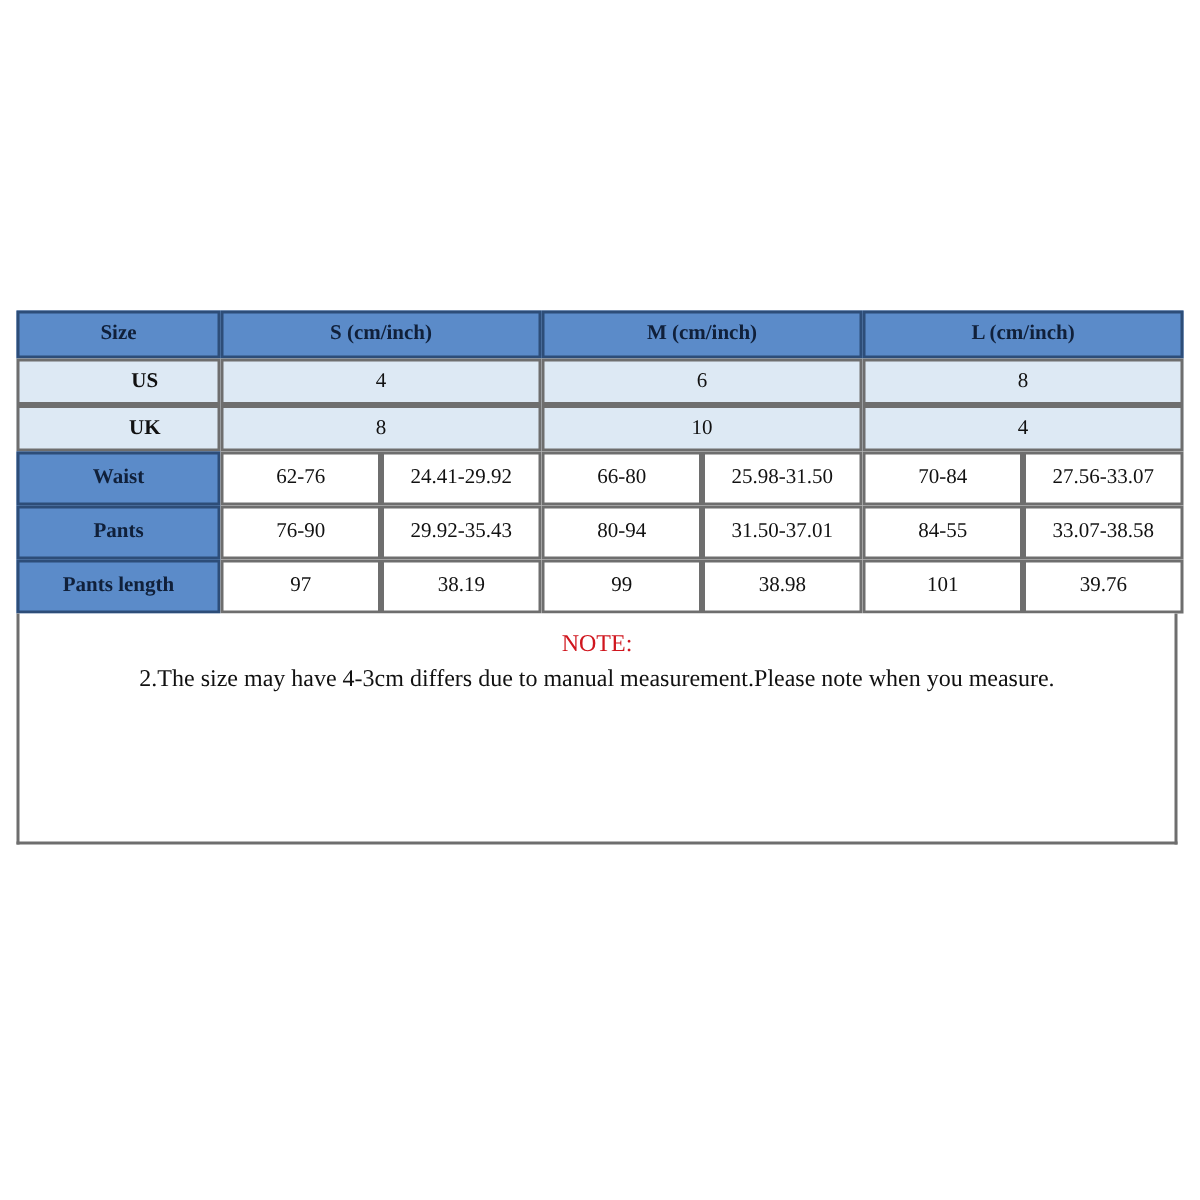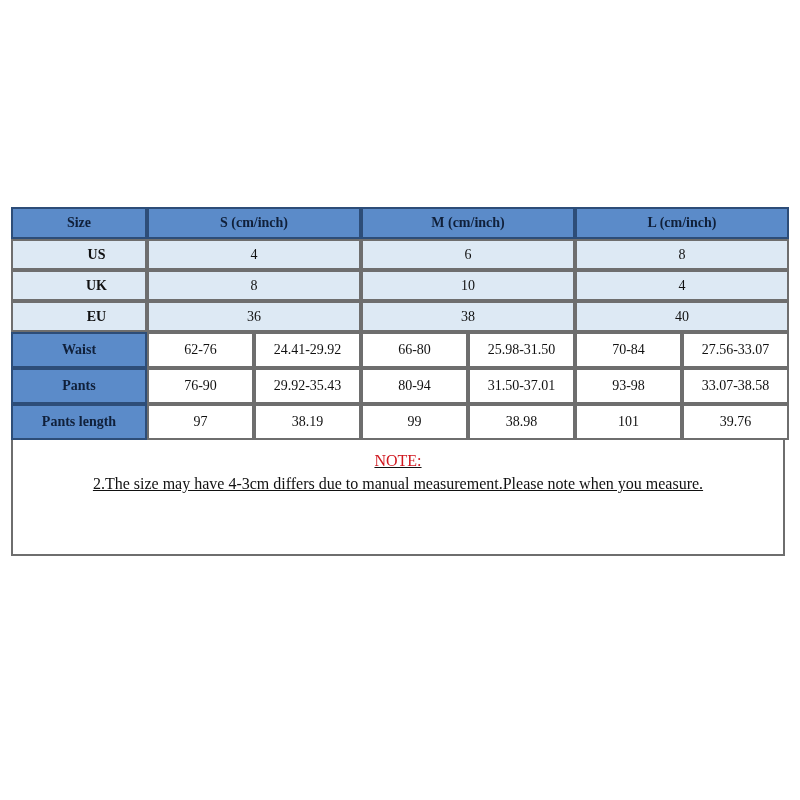--- a/index.html
+++ b/index.html
@@ -6,22 +6,22 @@
   body { width: 800px; height: 800px; position: relative; overflow: hidden;
          font-family: "Liberation Serif", serif; color: #111; }
   .chart { position: absolute; left: 11px; top: 207px; width: 778px; }
   table { border-collapse: separate; border-spacing: 0; width: 778px; table-layout: fixed; }
   td { border: 2px solid #6e6e6e; text-align: center; font-size: 14px; padding: 0; }
   tr.head td { background: #5b8bc9; height: 28px; font-weight: bold; color: #10203a; border-color: #2d4d78; }
   tr.conv td { background: #dde9f4; height: 27px; }
   tr.conv td.lab { font-weight: bold; padding-left: 35px; }
   tr.meas td { background: #ffffff; height: 32px; font-family: Liberation Serif, serif; }
   tr.meas td.lab { background: #5b8bc9; font-weight: bold; color: #10203a; border-color: #2d4d78; }
-  .note { width: 774px; border: 2px solid #6e6e6e; border-top: none; height: 116px;
-          text-align: center; padding-top: 12px; box-sizing: border-box; background: #fff; text-decoration: underline; }
+  .note { width: 774px; border: 2px solid #6e6e6e; border-top: none; height: 154px;
+          text-align: center; padding-top: 12px; box-sizing: border-box; background: #fff; }
   .note-title { color: #d0161e; font-size: 16px; margin-bottom: 2px; }
   .note-line { font-size: 16px; line-height: 23px; color: #111; }
 </style>
 </head>
 <body>
 
 <div class="chart">
   <table>
     <colgroup>
       <col style="width:136px">
@@ -44,42 +44,36 @@
       <td colspan="2">4</td>
       <td colspan="2">6</td>
       <td colspan="2">8</td>
     </tr>
     <tr class="conv">
       <td class="lab">UK</td>
       <td colspan="2">8</td>
       <td colspan="2">10</td>
       <td colspan="2">4</td>
     </tr>
-    <tr class="conv">
-      <td class="lab">EU</td>
-      <td colspan="2">36</td>
-      <td colspan="2">38</td>
-      <td colspan="2">40</td>
-    </tr>
     <tr class="meas">
       <td class="lab">Waist</td>
       <td>62-76</td>
       <td>24.41-29.92</td>
       <td>66-80</td>
       <td>25.98-31.50</td>
       <td>70-84</td>
       <td>27.56-33.07</td>
     </tr>
     <tr class="meas">
       <td class="lab">Pants</td>
       <td>76-90</td>
       <td>29.92-35.43</td>
       <td>80-94</td>
       <td>31.50-37.01</td>
-      <td>93-98</td>
+      <td>84-55</td>
       <td>33.07-38.58</td>
     </tr>
     <tr class="meas">
       <td class="lab">Pants length</td>
       <td>97</td>
       <td>38.19</td>
       <td>99</td>
       <td>38.98</td>
       <td>101</td>
       <td>39.76</td>

